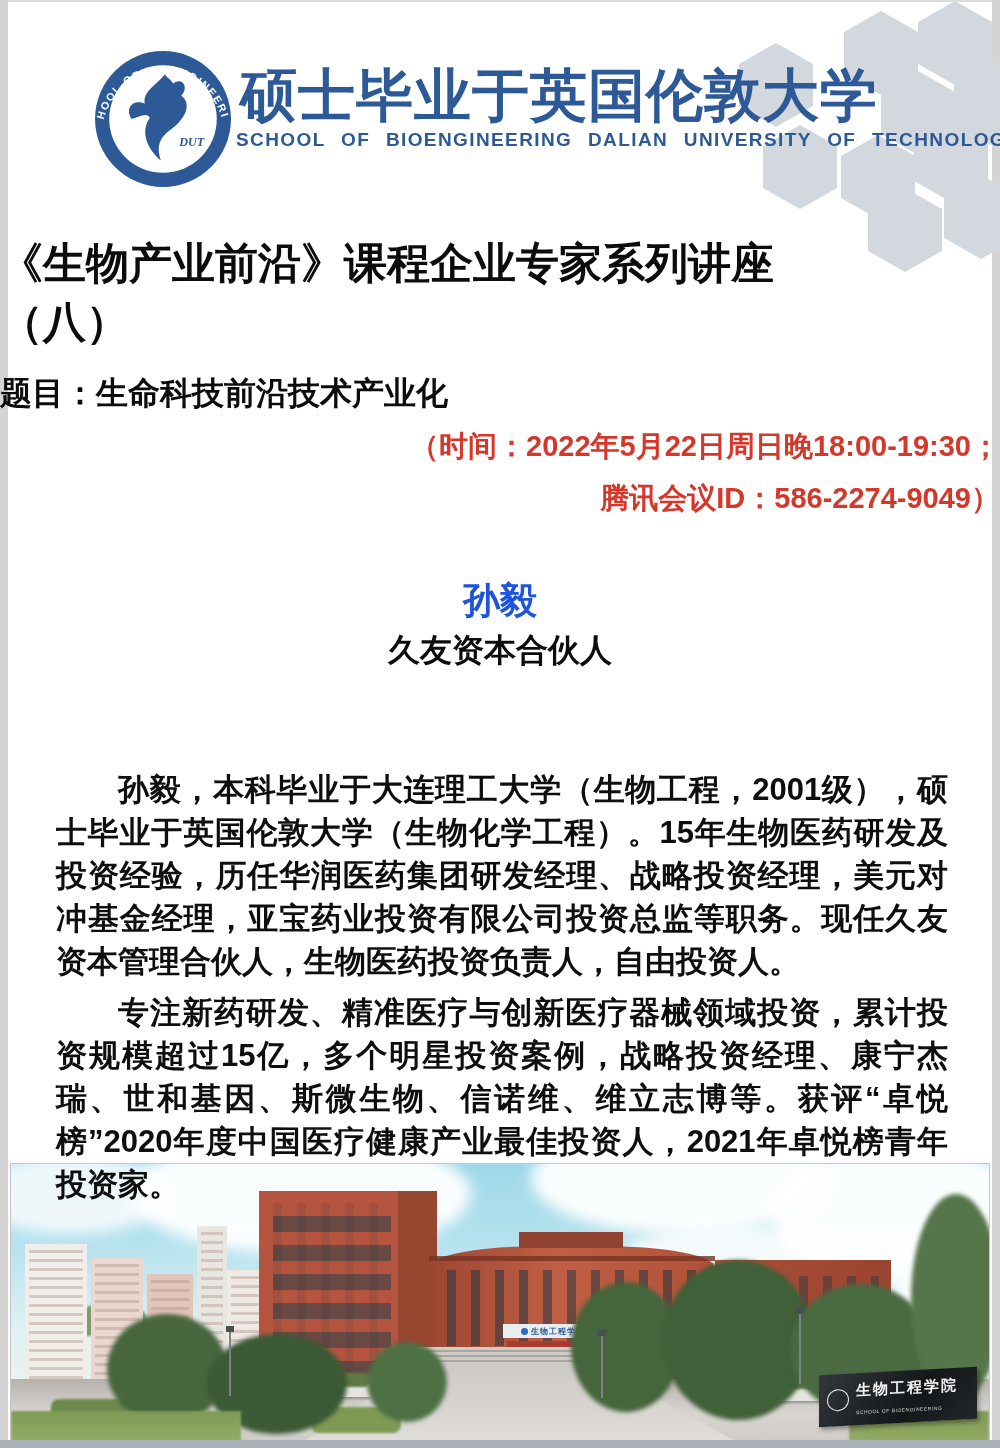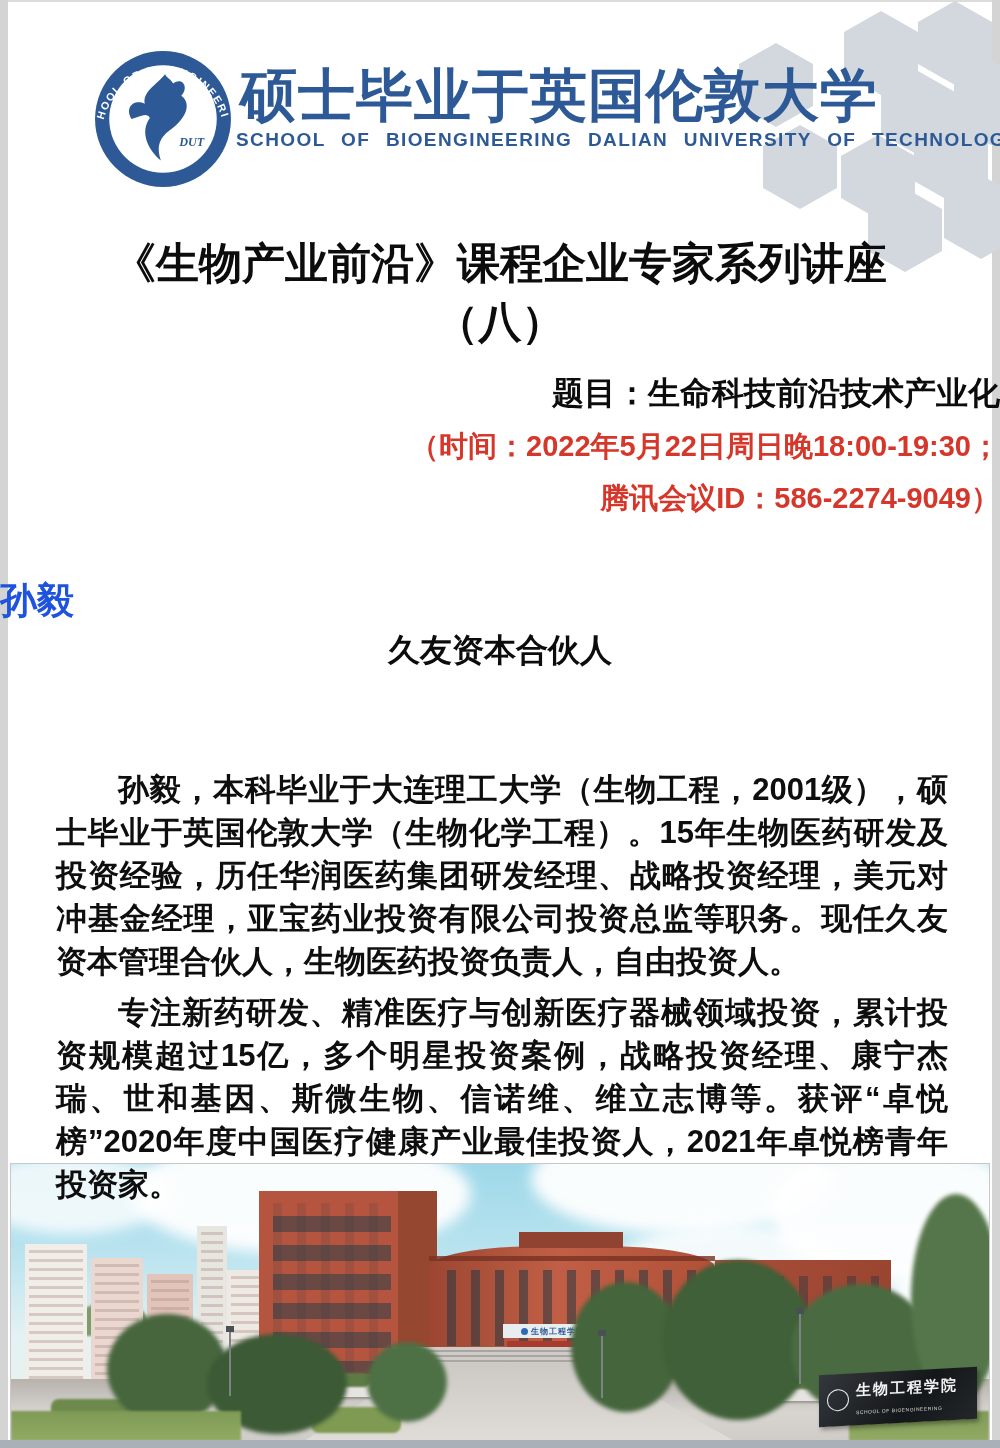--- a/index.html
+++ b/index.html
@@ -17,29 +17,29 @@
             color:#2d5a96;letter-spacing:1px;white-space:nowrap;z-index:3;}
   .title-en{position:absolute;left:236px;top:129px;width:660px;font-size:19px;font-weight:bold;
             color:#2d5a96;letter-spacing:1.4px;word-spacing:9px;white-space:nowrap;z-index:3;}
 
   
   .hexes{position:absolute;top:0;right:0;width:262px;height:300px;overflow:hidden;z-index:1;}
   .hex{position:absolute;width:74px;height:84px;background:#d3d7de;
        clip-path:polygon(50% 0%,100% 25%,100% 75%,50% 100%,0% 75%,0% 25%);}
 
   
-  .series-title{position:absolute;left:0;top:234px;width:100%;text-align:center;
+  .series-title{position:absolute;left:0;top:234px;width:100%;text-align:left;
                 font-size:43px;font-weight:bold;color:#0c0c0c;line-height:59px;z-index:2;}
-  .topic{position:absolute;left:0;top:372px;width:100%;text-align:right;
+  .topic{position:absolute;left:0;top:372px;width:100%;text-align:left;
          font-size:32px;font-weight:bold;color:#0c0c0c;z-index:2;}
   .red-line1{position:absolute;left:0;top:427px;width:100%;text-align:right;
              font-size:29px;font-weight:bold;color:#d6372b;z-index:2;}
   .red-line2{position:absolute;left:0;top:479px;width:100%;text-align:right;
              font-size:29px;font-weight:bold;color:#d6372b;z-index:2;}
-  .speaker-name{position:absolute;left:0;top:576px;width:100%;text-align:left;
+  .speaker-name{position:absolute;left:0;top:576px;width:100%;text-align:center;
                 font-size:37px;font-weight:bold;color:#1e53dd;z-index:2;}
   .speaker-title{position:absolute;left:0;top:629px;width:100%;text-align:center;
                  font-size:32px;font-weight:bold;color:#0c0c0c;z-index:2;}
 
   
   .bio{position:absolute;left:48px;top:760px;width:908px;z-index:2;}
   .bio p{margin:8px;font-size:31px;font-weight:bold;color:#0e0e0e;line-height:43px;
          text-align:justify;text-indent:2em;}
 
   

